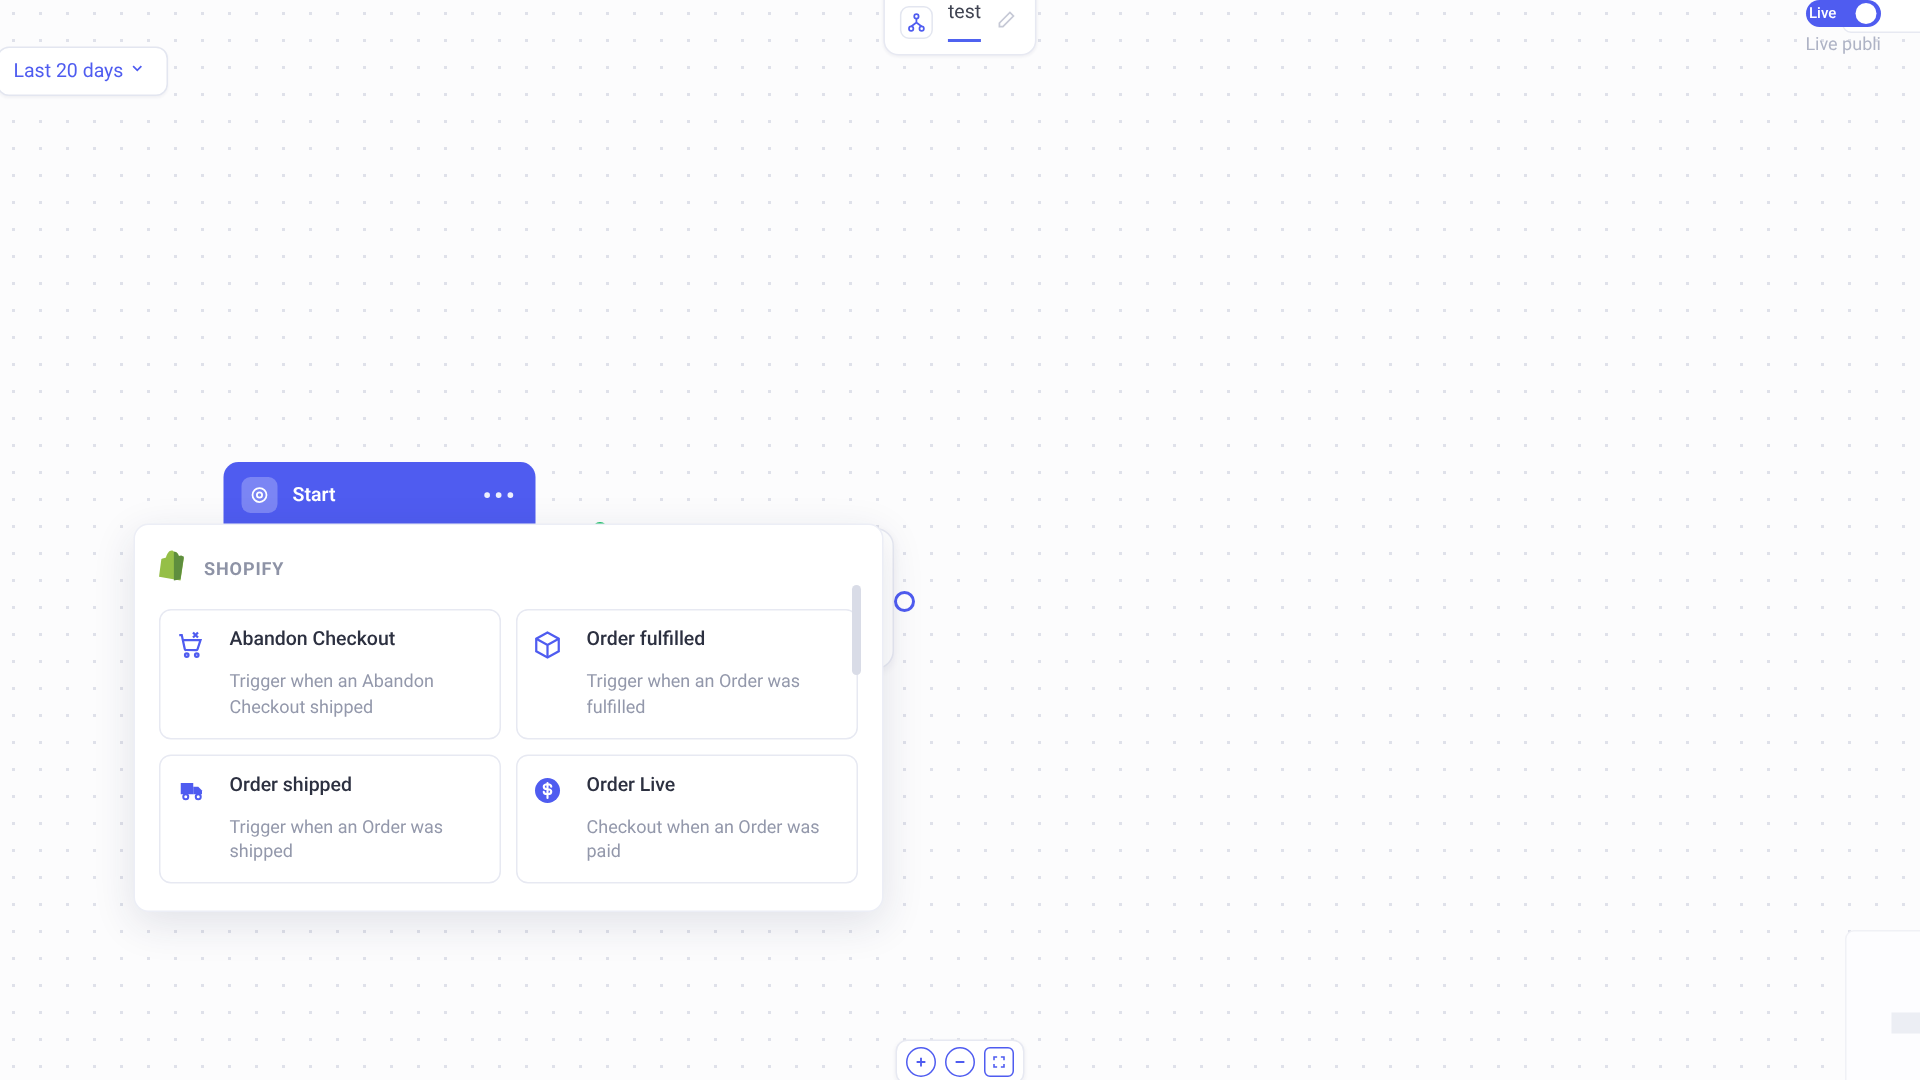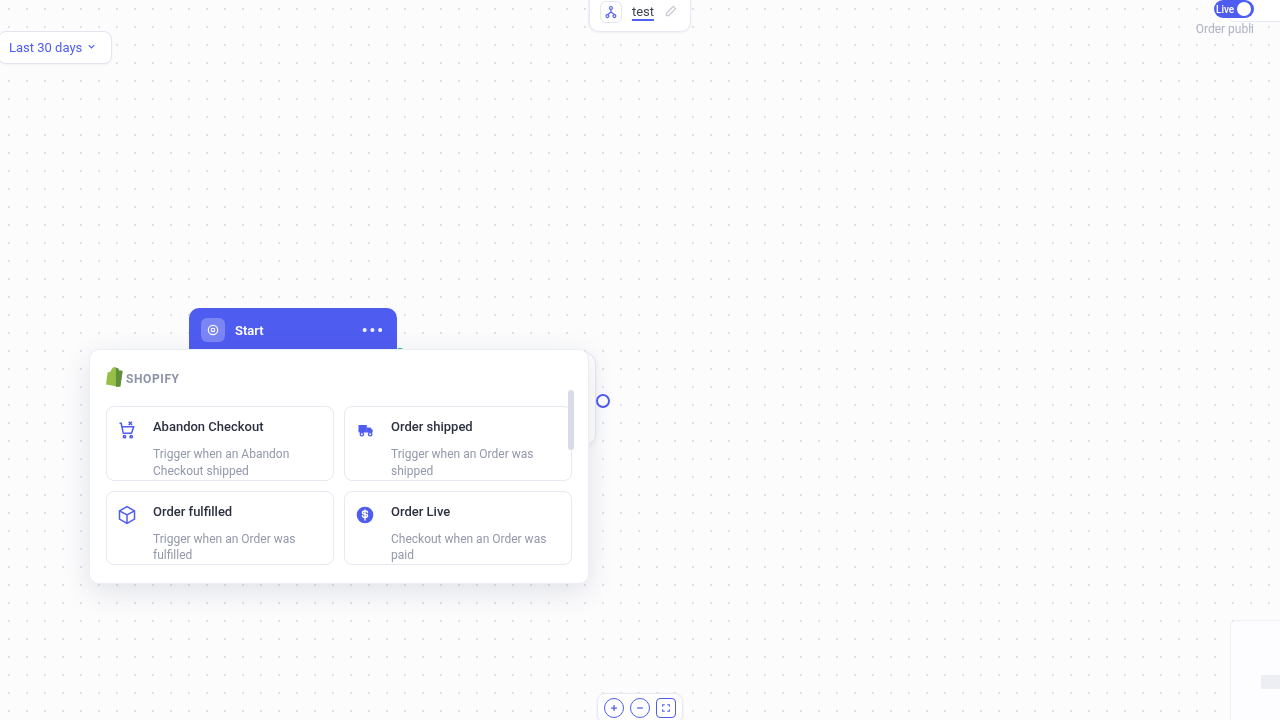--- a/index.html
+++ b/index.html
@@ -26,31 +26,31 @@
     border: 1px solid #e7e9f2;
     border-radius: 0 0 10px 10px;
     padding: 6px 12px 8px 10px;
     box-shadow: 0 1px 2px rgba(40,40,80,.06);
   }
   .title-pill .icon-box {
     width: 22px; height: 22px;
     display: flex; align-items: center; justify-content: center;
     border: 1px solid #e3e6f0; border-radius: 6px;
   }
-  .title-pill .title { font-size: 13px; color: #404452; border-bottom: 2px solid #4f62f0; padding-bottom: 0; }
+  .title-pill .title { font-size: 13px; color: #404452; border-bottom: 2px solid #4f62f0; padding-bottom: 10px; }
   .title-pill .edit-icon { color: #c2c6d3; }
 
   
   .live-wrap {
     position: absolute; top: 0; right: 26px;
     display: flex; flex-direction: column; align-items: flex-end;
     gap: 4px;
   }
   .live-toggle {
-    width: 40px; height: 18px;
+    width: 50px; height: 18px;
     background: #4f5cf0; border-radius: 10px;
     position: relative;
     display: flex; align-items: center;
     padding-left: 2px;
     cursor: pointer;
   }
   .live-toggle span { color: #fff; font-size: 10px; font-weight: 500; }
   .live-toggle .knob {
     position: absolute; right: 3px; top: 2px;
     width: 14px; height: 14px; border-radius: 50%;
@@ -75,21 +75,20 @@
   }
 
   
   .start-block {
     position: absolute; top: 308px; left: 149px;
     width: 208px;
     background: #4f5cf0; border-radius: 10px 10px 0 0;
     padding: 10px 12px;
     display: flex; align-items: center; gap: 10px;
     color: #fff;
-    margin-left: 40px;
   }
   .start-block .icon-pad {
     width: 24px; height: 24px; border-radius: 6px;
     background: rgba(255,255,255,.25);
     display: flex; align-items: center; justify-content: center;
   }
   .start-block .label { font-size: 13px; font-weight: 600; flex: 1; }
   .start-block .dots { color: #fff; opacity: .9; letter-spacing: 2px; font-weight: 700; cursor: pointer; }
 
   
@@ -116,32 +115,32 @@
   .panel {
     position: absolute; top: 349px; left: 89px;
     width: 500px;
     background: #fff;
     border: 1px solid #eceef6;
     border-radius: 10px;
     box-shadow: 0 8px 28px rgba(33,38,80,.12);
     padding: 16px 16px 18px 16px;
   }
   .panel-header {
-    display: flex; align-items: center; gap: 0;
+    display: flex; align-items: center; gap: 10px;
     margin-bottom: 14px;
   }
   .panel-header .label {
     font-size: 12px; font-weight: 700; color: #8e93a6; letter-spacing: .6px;
   }
   .grid {
     display: grid; grid-template-columns: 1fr 1fr; gap: 10px;
   }
   .opt {
     border: 1px solid #e7e9f2; border-radius: 8px;
-    padding: 12px 12px 0 10px;
+    padding: 12px 12px 12px 10px;
     display: grid;
     grid-template-columns: 24px 1fr;
     column-gap: 10px; row-gap: 4px;
     cursor: pointer;
     background: #fff;
     gap: 12px;
   }
   .opt .icon { grid-row: 1 / span 2; align-self: start; margin-top: 1px; }
   .opt .title { font-size: 13px; color: #2c3040; font-weight: 500; }
   .opt .desc { font-size: 12px; color: #9398ab; line-height: 1.4; grid-column: 2; }
@@ -199,25 +198,25 @@
       <path d="M4 20h4L20 8l-4-4L4 16v4z"></path>
     </svg>
   </span>
 </div>
 
 <div class="live-wrap">
   <div class="live-toggle">
     <span>Live</span>
     <div class="knob"></div>
   </div>
-  <div class="last-publi">Order publi</div>
+  <div class="last-publi">Live publi</div>
 </div>
 
 <div class="date-chip">
-  <span>Last 30 days</span>
+  <span>Last 20 days</span>
   <span>
     <svg width="11" height="11" viewBox="0 0 24 24" fill="none" stroke="#4f5cf0" stroke-width="2.5">
         <path d="M6 9l6 6 6-6"></path>
       </svg>
   </span>
 </div>
 
 <div class="start-card-back">
   <div class="green-peek"></div>
 </div>
@@ -252,42 +251,42 @@
             <circle cx="17" cy="20" r="1.4"></circle>
           <path d="M3 4h2l2.4 11.2a1 1 0 0 0 1 .8h8.3a1 1 0 0 0 1-.8L20 8H6"></path>
           <path d="M14 2l4 4M18 2l-4 4"></path>
         </svg>
       </span>
       <div class="title">Abandon Checkout</div>
       <div class="desc">Trigger when an Abandon Checkout shipped</div>
     </div>
     <div class="opt">
       <span class="icon">
+        <svg width="20" height="20" viewBox="0 0 24 24" fill="none" stroke="#4f5cf0" stroke-width="1.8">
+          <path d="M12 2 3 7v10l9 5 9-5V7z"></path>
+            <path d="M3 7l9 5 9-5M12 12v10"></path>
+        </svg>
+      </span>
+      <div class="title">Order fulfilled</div>
+      <div class="desc">Trigger when an Order was fulfilled</div>
+    </div>
+    <div class="opt">
+      <span class="icon">
         <svg width="22" height="20" viewBox="0 0 24 24" fill="#4f5cf0">
           <path d="M3 6h10v9H3z"></path>
             <path d="M13 9h4l3 3v3h-7z"></path>
           <circle cx="7" cy="17" r="2" fill="#fff" stroke="#4f5cf0" stroke-width="1.6"></circle>
           <circle cx="17" cy="17" r="2" fill="#fff" stroke="#4f5cf0" stroke-width="1.6"></circle>
         </svg>
       </span>
       <div class="title">Order shipped</div>
       <div class="desc">Trigger when an Order was shipped</div>
     </div>
     <div class="opt">
       <span class="icon">
-        <svg width="20" height="20" viewBox="0 0 24 24" fill="none" stroke="#4f5cf0" stroke-width="1.8">
-          <path d="M12 2 3 7v10l9 5 9-5V7z"></path>
-            <path d="M3 7l9 5 9-5M12 12v10"></path>
-        </svg>
-      </span>
-      <div class="title">Order fulfilled</div>
-      <div class="desc">Trigger when an Order was fulfilled</div>
-    </div>
-    <div class="opt">
-      <span class="icon">
         <svg width="20" height="20" viewBox="0 0 24 24">
           <circle cx="12" cy="12" r="10" fill="#4f5cf0"></circle>
           <path d="M12 6v12M15 9c0-1.2-1.3-2-3-2s-3 .8-3 2 1.3 2 3 2 3 .8 3 2-1.3 2-3 2-3-.8-3-2" stroke="#fff" stroke-width="1.7" fill="none" stroke-linecap="round"></path>
         </svg>
       </span>
       <div class="title">Order Live</div>
       <div class="desc">Checkout when an Order was paid</div>
     </div>
   </div>
 </div>

